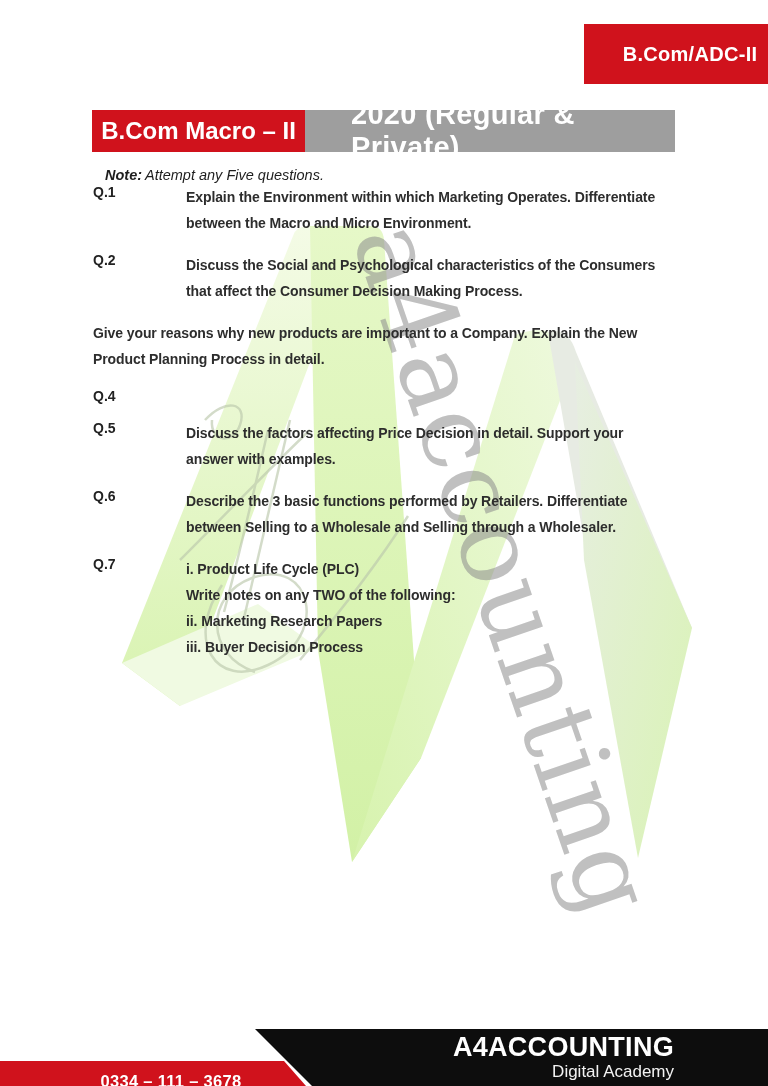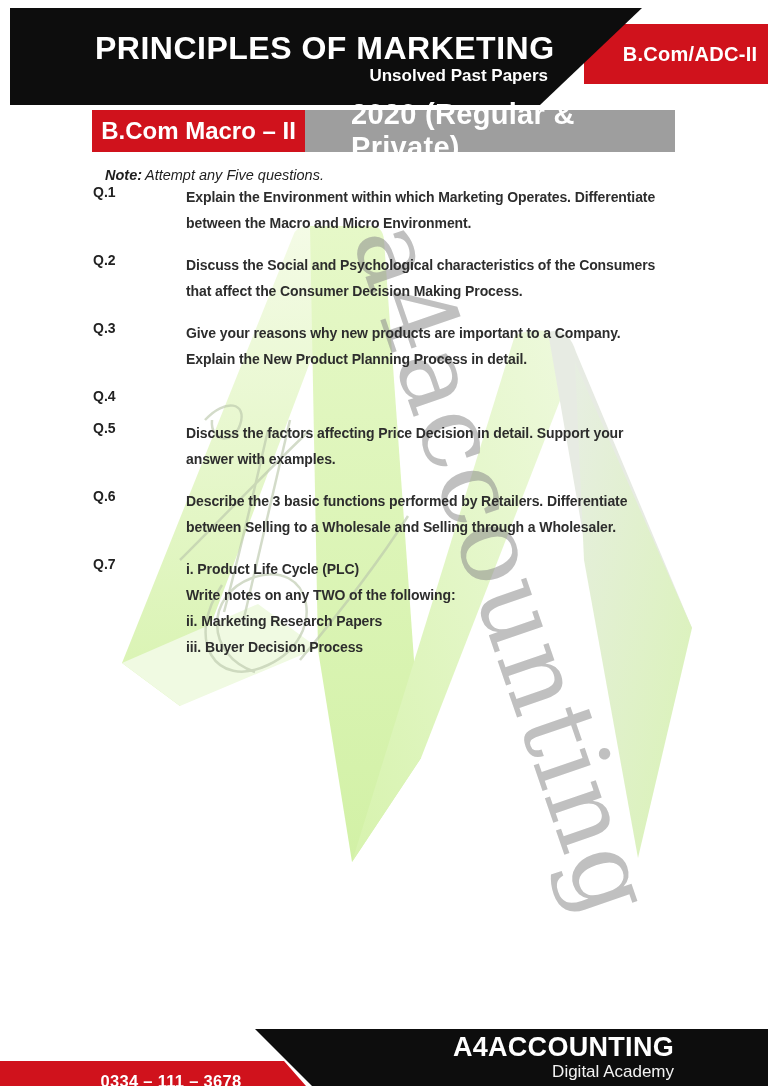--- a/index.html
+++ b/index.html
@@ -92,24 +92,20 @@
       <path d="M300,660 C340,612 380,560 408,516"></path>
       <path d="M205,420 C225,398 248,402 240,425 C233,445 210,442 212,420"></path>
     </g>
 
     <text transform="translate(352,238) rotate(71)" font-family="DejaVu Serif, serif" font-size="104" letter-spacing="1" fill="#8d8d8d" opacity="0.55">a4accounting</text>
   </svg>
 
   <div class="hdr-badge">
     <span>B.Com/ADC-II</span>
   </div>
-  <div class="hdr-black">
-    <div class="hdr-title">PRINCIPLES OF MARKETING</div>
-    <div class="hdr-sub">Unsolved Past Papers</div>
-  </div>
   <div class="part-box">
     <span>B.Com Macro – II</span>
   </div>
   <div class="year-box">
     <span>2020 (Regular &amp; Private)</span>
   </div>
 
   <div class="note-row">
     <span class="note-label">Note:</span>
     <span>Attempt any Five questions.</span>
@@ -122,21 +118,20 @@
           <div>Explain the Environment within which Marketing Operates. Differentiate between the Macro and Micro Environment.</div>
         </div>
       </div>
       <div class="q-row">
         <div class="q-num">Q.2</div>
         <div class="q-text">
           <div>Discuss the Social and Psychological characteristics of the Consumers that affect the Consumer Decision Making Process.</div>
         </div>
       </div>
       <div class="q-row">
-        <div class="q-num">Q.3</div>
         <div class="q-text">
           <div>Give your reasons why new products are important to a Company. Explain the New Product Planning Process in detail.</div>
         </div>
       </div>
       <div class="q-row">
         <div class="q-num">Q.4</div>
       </div>
       <div class="q-row">
         <div class="q-num">Q.5</div>
         <div class="q-text">

